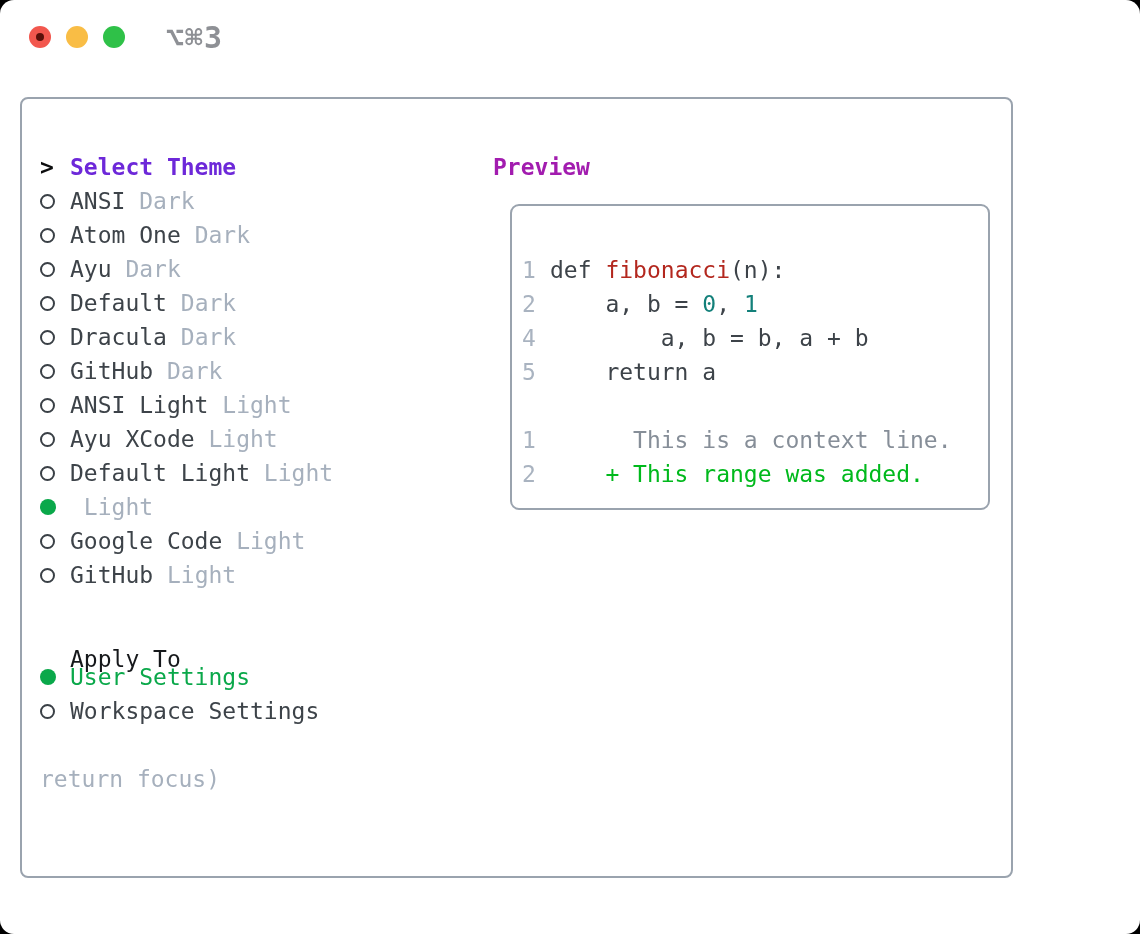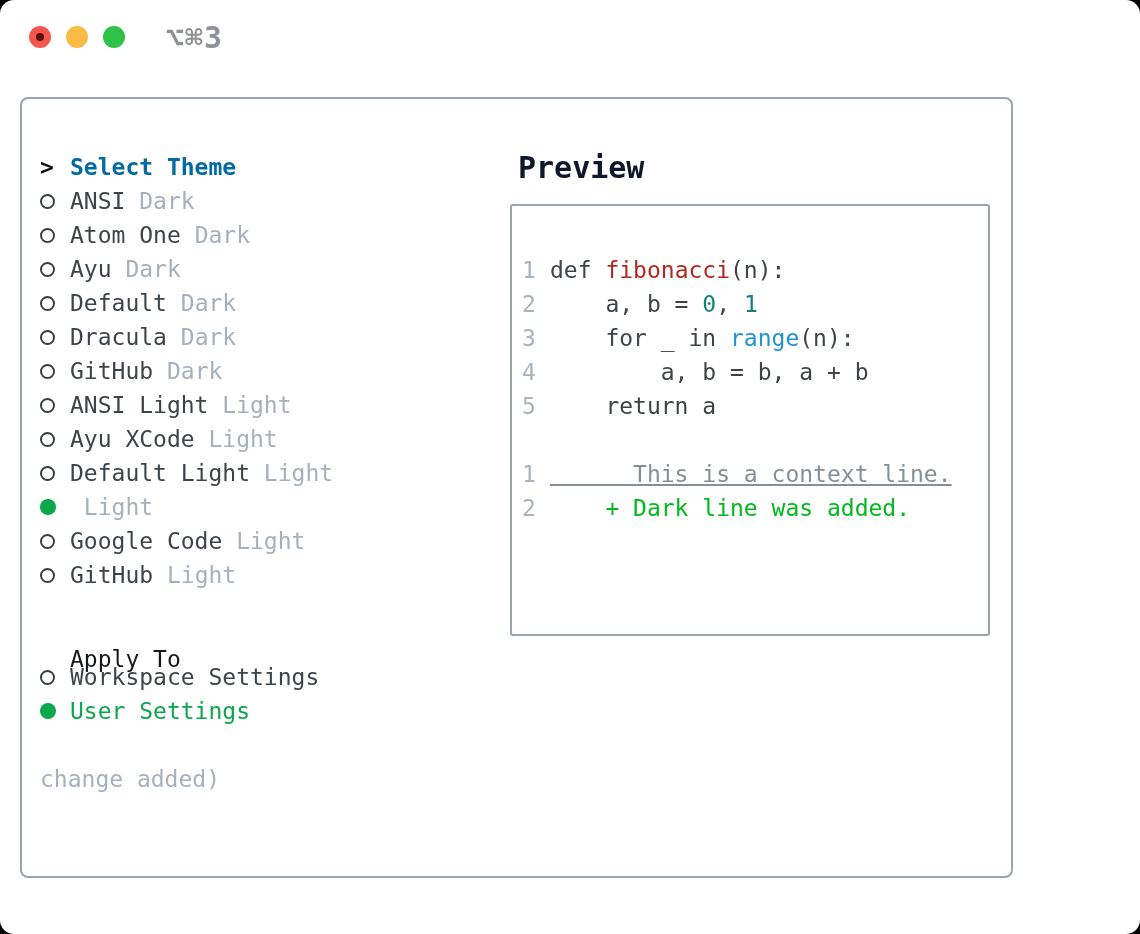--- a/index.html
+++ b/index.html
@@ -20,30 +20,30 @@
   .panel{
     position:absolute;left:20px;top:97px;width:993px;height:781px;
     border:2px solid var(--border_gray,#9aa3ae);border-radius:8px;background:#fff;box-sizing:border-box;
   }
   .left-col{position:absolute;left:18px;top:51px;font-size:23px;color:var(--code_text,#3d4349);}
   .row{display:flex;align-items:center;height:34px;white-space:pre;}
   .marker-box{display:inline-flex;align-items:center;width:30px;flex:0 0 30px;}
   .prompt{font-weight:bold;color:#0c0d0e;}
   .circle{width:15px;height:15px;border:2.5px solid #3a4046;border-radius:50%;box-sizing:border-box;}
   .circle.filled{border:none;background:var(--accent_green,#0aa84a);width:16px;height:16px;}
-  .bold-black{font-weight:bold;color:#0369a1;}
+  .bold-black{font-weight:bold;color:#6d28d9;}
   .nm{color:var(--code_text,#3d4349);}
   .nm.selected{color:var(--accent_green,#0aa84a);}
   .variant{color:var(--muted_gray,#a6b0bd);}
   .hint-line{color:var(--muted_gray,#a6b0bd);}
   
-  .preview-title{position:absolute;left:496px;top:51px;height:34px;display:flex;align-items:center;font-size:30px;font-weight:bold;color:#0f172a;}
+  .preview-title{position:absolute;left:471px;top:51px;height:34px;display:flex;align-items:center;font-size:23px;font-weight:bold;color:#a21caf;}
   .preview-box{
-    position:absolute;left:488px;top:105px;width:480px;height:432px;
-    border:2px solid var(--border_gray,#9aa3ae);border-radius:3px;background:#fff;box-sizing:border-box;
+    position:absolute;left:488px;top:105px;width:480px;height:306px;
+    border:2px solid var(--border_gray,#9aa3ae);border-radius:9px;background:#fff;box-sizing:border-box;
   }
   .plines{position:absolute;left:10px;top:47px;font-size:23px;}
   .pline{height:34px;line-height:34px;white-space:pre;}
   .ln{display:inline-block;width:28px;color:var(--line_number_gray,#a9b3c0);}
 </style>
 </head>
 <body>
 
 <div class="window">
   <div class="titlebar">
@@ -74,36 +74,35 @@
           <div class="row"><span class="marker-box"><span class="circle filled"></span></span><span class="variant"> Light</span></div>
           <div class="row"><span class="marker-box"><span class="circle"></span></span><span class="nm">Google Code</span><span class="variant"> Light</span></div>
           <div class="row"><span class="marker-box"><span class="circle"></span></span><span class="nm">GitHub</span><span class="variant"> Light</span></div>
         </div>
       <div class="row"></div>
       <div class="row">
         <span class="marker-box"></span>
         <span style="color:#16181b;margin-top:32px;">Apply To</span>
       </div>
       <div id="apply-list">
+          <div class="row"><span class="marker-box"><span class="circle filled"></span></span><span class="nm selected">User Settings</span></div>
           <div class="row"><span class="marker-box"><span class="circle"></span></span><span class="nm">Workspace Settings</span></div>
-          <div class="row"><span class="marker-box"><span class="circle filled"></span></span><span class="nm selected">User Settings</span></div>
         </div>
       <div class="row"></div>
       <div id="hint">
-          <div class="row hint-line">change added)</div>
+          <div class="row hint-line">return focus)</div>
         </div>
     </div>
 
     <div class="preview-title">Preview</div>
     <div class="preview-box">
       <div class="plines" id="preview-lines">
           <div class="pline"><span class="ln">1</span><span style="color: rgb(61, 67, 73);">def </span><span style="color: rgb(179, 39, 30);">fibonacci</span><span style="color: rgb(61, 67, 73);">(n):</span></div>
           <div class="pline"><span class="ln">2</span><span style="color: rgb(61, 67, 73);">    a, b = </span><span style="color: rgb(19, 128, 122);">0</span><span style="color: rgb(61, 67, 73);">, </span><span style="color: rgb(19, 128, 122);">1</span></div>
-          <div class="pline"><span class="ln">3</span><span style="color: rgb(61, 67, 73);">    for _ in </span><span style="color: rgb(32, 147, 211);">range</span><span style="color: rgb(61, 67, 73);">(n):</span></div>
           <div class="pline"><span class="ln">4</span><span style="color: rgb(61, 67, 73);">        a, b = b, a + b</span></div>
           <div class="pline"><span class="ln">5</span><span style="color: rgb(61, 67, 73);">    return a</span></div>
           <div class="pline"><span class="ln"></span></div>
-          <div class="pline"><span class="ln">1</span><span style="color: rgb(134, 142, 152); text-decoration: underline;">      This is a context line.</span></div>
-          <div class="pline"><span class="ln">2</span><span style="color: rgb(0, 185, 28);">    + Dark line was added.</span></div>
+          <div class="pline"><span class="ln">1</span><span style="color: rgb(134, 142, 152);">      This is a context line.</span></div>
+          <div class="pline"><span class="ln">2</span><span style="color: rgb(0, 185, 28);">    + This range was added.</span></div>
         </div>
     </div>
   </div>
 </div>
 
 </body></html>

